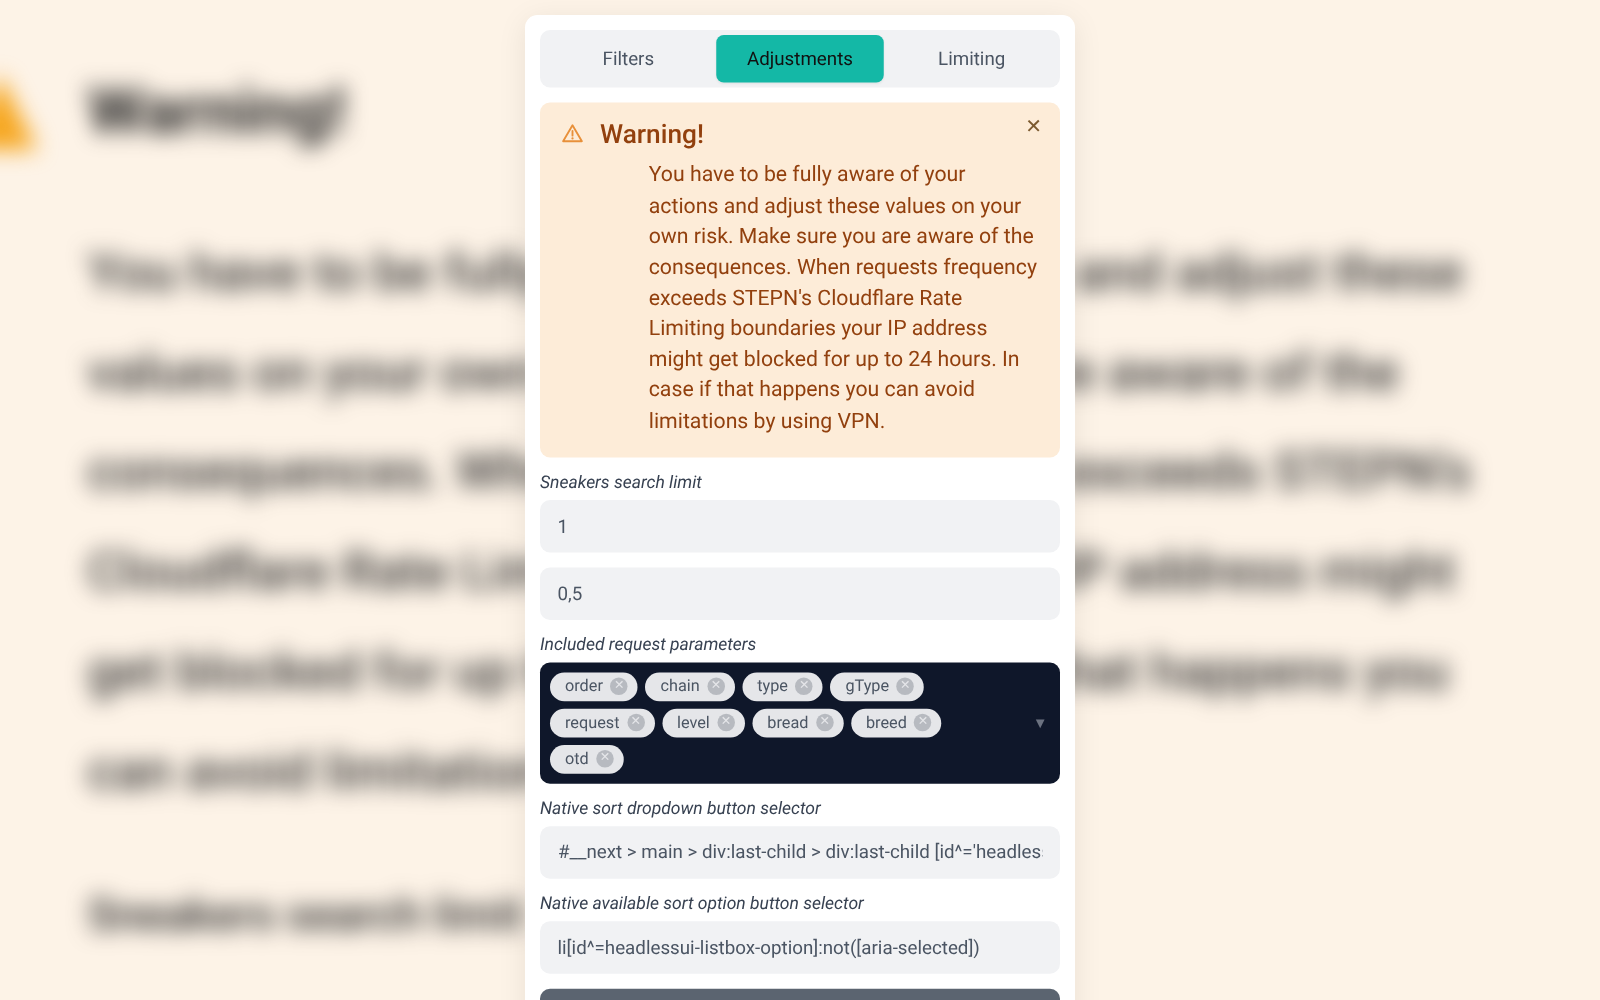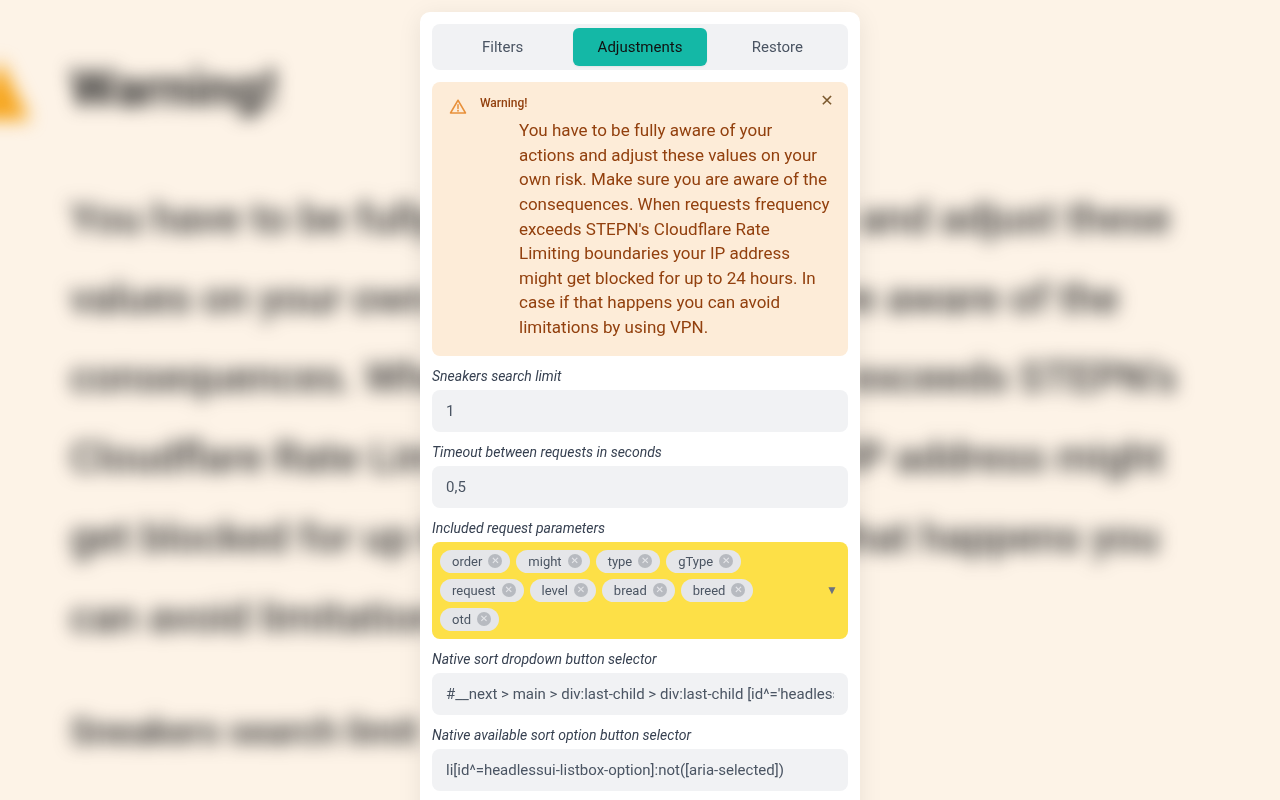--- a/index.html
+++ b/index.html
@@ -61,21 +61,21 @@
     position: relative;
     display: flex;
     gap: 12px;
   }
   .alert .tri-icon {
     flex: 0 0 auto;
     width: 20px; height: 18px; margin-top: 2px;
   }
   .alert .tri-icon svg { display:block; }
   .alert-content { flex: 1; }
-  .alert-title { color: #92400e; font-size: 12px; font-weight: 500; margin-bottom: 8px; }
+  .alert-title { color: #92400e; font-size: 21px; font-weight: 500; margin-bottom: 8px; }
   .alert-body  { color: #92400e; font-size: 17px; line-height: 1.45; margin-left: 39px; }
   .alert-close {
     position: absolute; right: 12px; top: 10px;
     width: 18px; height: 18px; cursor: pointer;
     color: #7c5a2f; font-size: 16px; line-height: 18px; text-align: center;
   }
 
   .field { display: flex; flex-direction: column; gap: 6px; }
   .field-label { font-size: 14px; color: #374151; font-style: italic; }
   .text-input {
@@ -87,21 +87,21 @@
     color: #4b5563;
     outline: none;
     width: 100%;
     font-family: inherit;
     white-space: nowrap;
     overflow: hidden;
     text-overflow: clip;
   }
 
   .chips-box {
-    background: #fde047;
+    background: #0f172a;
     border-radius: 8px;
     padding: 8px 36px 8px 8px;
     position: relative;
     display: flex; flex-wrap: wrap; gap: 6px;
   }
   .chip {
     display: inline-flex; align-items: center; gap: 6px;
     background: #e5e6e9;
     border-radius: 14px;
     padding: 4px 8px 4px 12px;
@@ -136,21 +136,21 @@
   <div class="bg-title">Warning!</div>
   <div class="bg-body">You have to be fully aware of your actions and adjust these values on your own risk. Make sure you are aware of the consequences. When requests frequency exceeds STEPN's Cloudflare Rate Limiting boundaries your IP address might get blocked for up to 24 hours. In case if that happens you can avoid limitations by using VPN.</div>
   <div class="bg-label">Sneakers search limit</div>
 </div>
 
 <div class="panel">
 
   <div class="tabs">
     <div class="tab">Filters</div>
     <div class="tab active">Adjustments</div>
-    <div class="tab">Restore</div>
+    <div class="tab">Limiting</div>
   </div>
 
   <div class="alert">
     <span class="tri-icon">
       <svg viewBox="0 0 24 24" width="20" height="18">
         <path d="M12 3 L22 20 H2 Z" fill="none" stroke="#e8903a" stroke-width="2" stroke-linejoin="round"></path>
         <line x1="12" y1="9" x2="12" y2="14" stroke="#e8903a" stroke-width="2" stroke-linecap="round"></line>
         <circle cx="12" cy="17" r="1.2" fill="#e8903a"></circle>
       </svg>
     </span>
@@ -160,33 +160,32 @@
     </div>
     <div class="alert-close">✕</div>
   </div>
 
   <div class="field">
     <div class="field-label">Sneakers search limit</div>
     <input class="text-input" value="1" style="">
   </div>
 
   <div class="field">
-    <div class="field-label">Timeout between requests in seconds</div>
     <input class="text-input" value="0,5" style="">
   </div>
 
   <div class="field">
     <div class="field-label">Included request parameters</div>
     <div class="chips-box" id="chips-box">
       <span class="chip">
           <span>order</span>
           <span class="x">✕</span>
         </span>
         <span class="chip">
-          <span>might</span>
+          <span>chain</span>
           <span class="x">✕</span>
         </span>
         <span class="chip">
           <span>type</span>
           <span class="x">✕</span>
         </span>
         <span class="chip">
           <span>gType</span>
           <span class="x">✕</span>
         </span>

